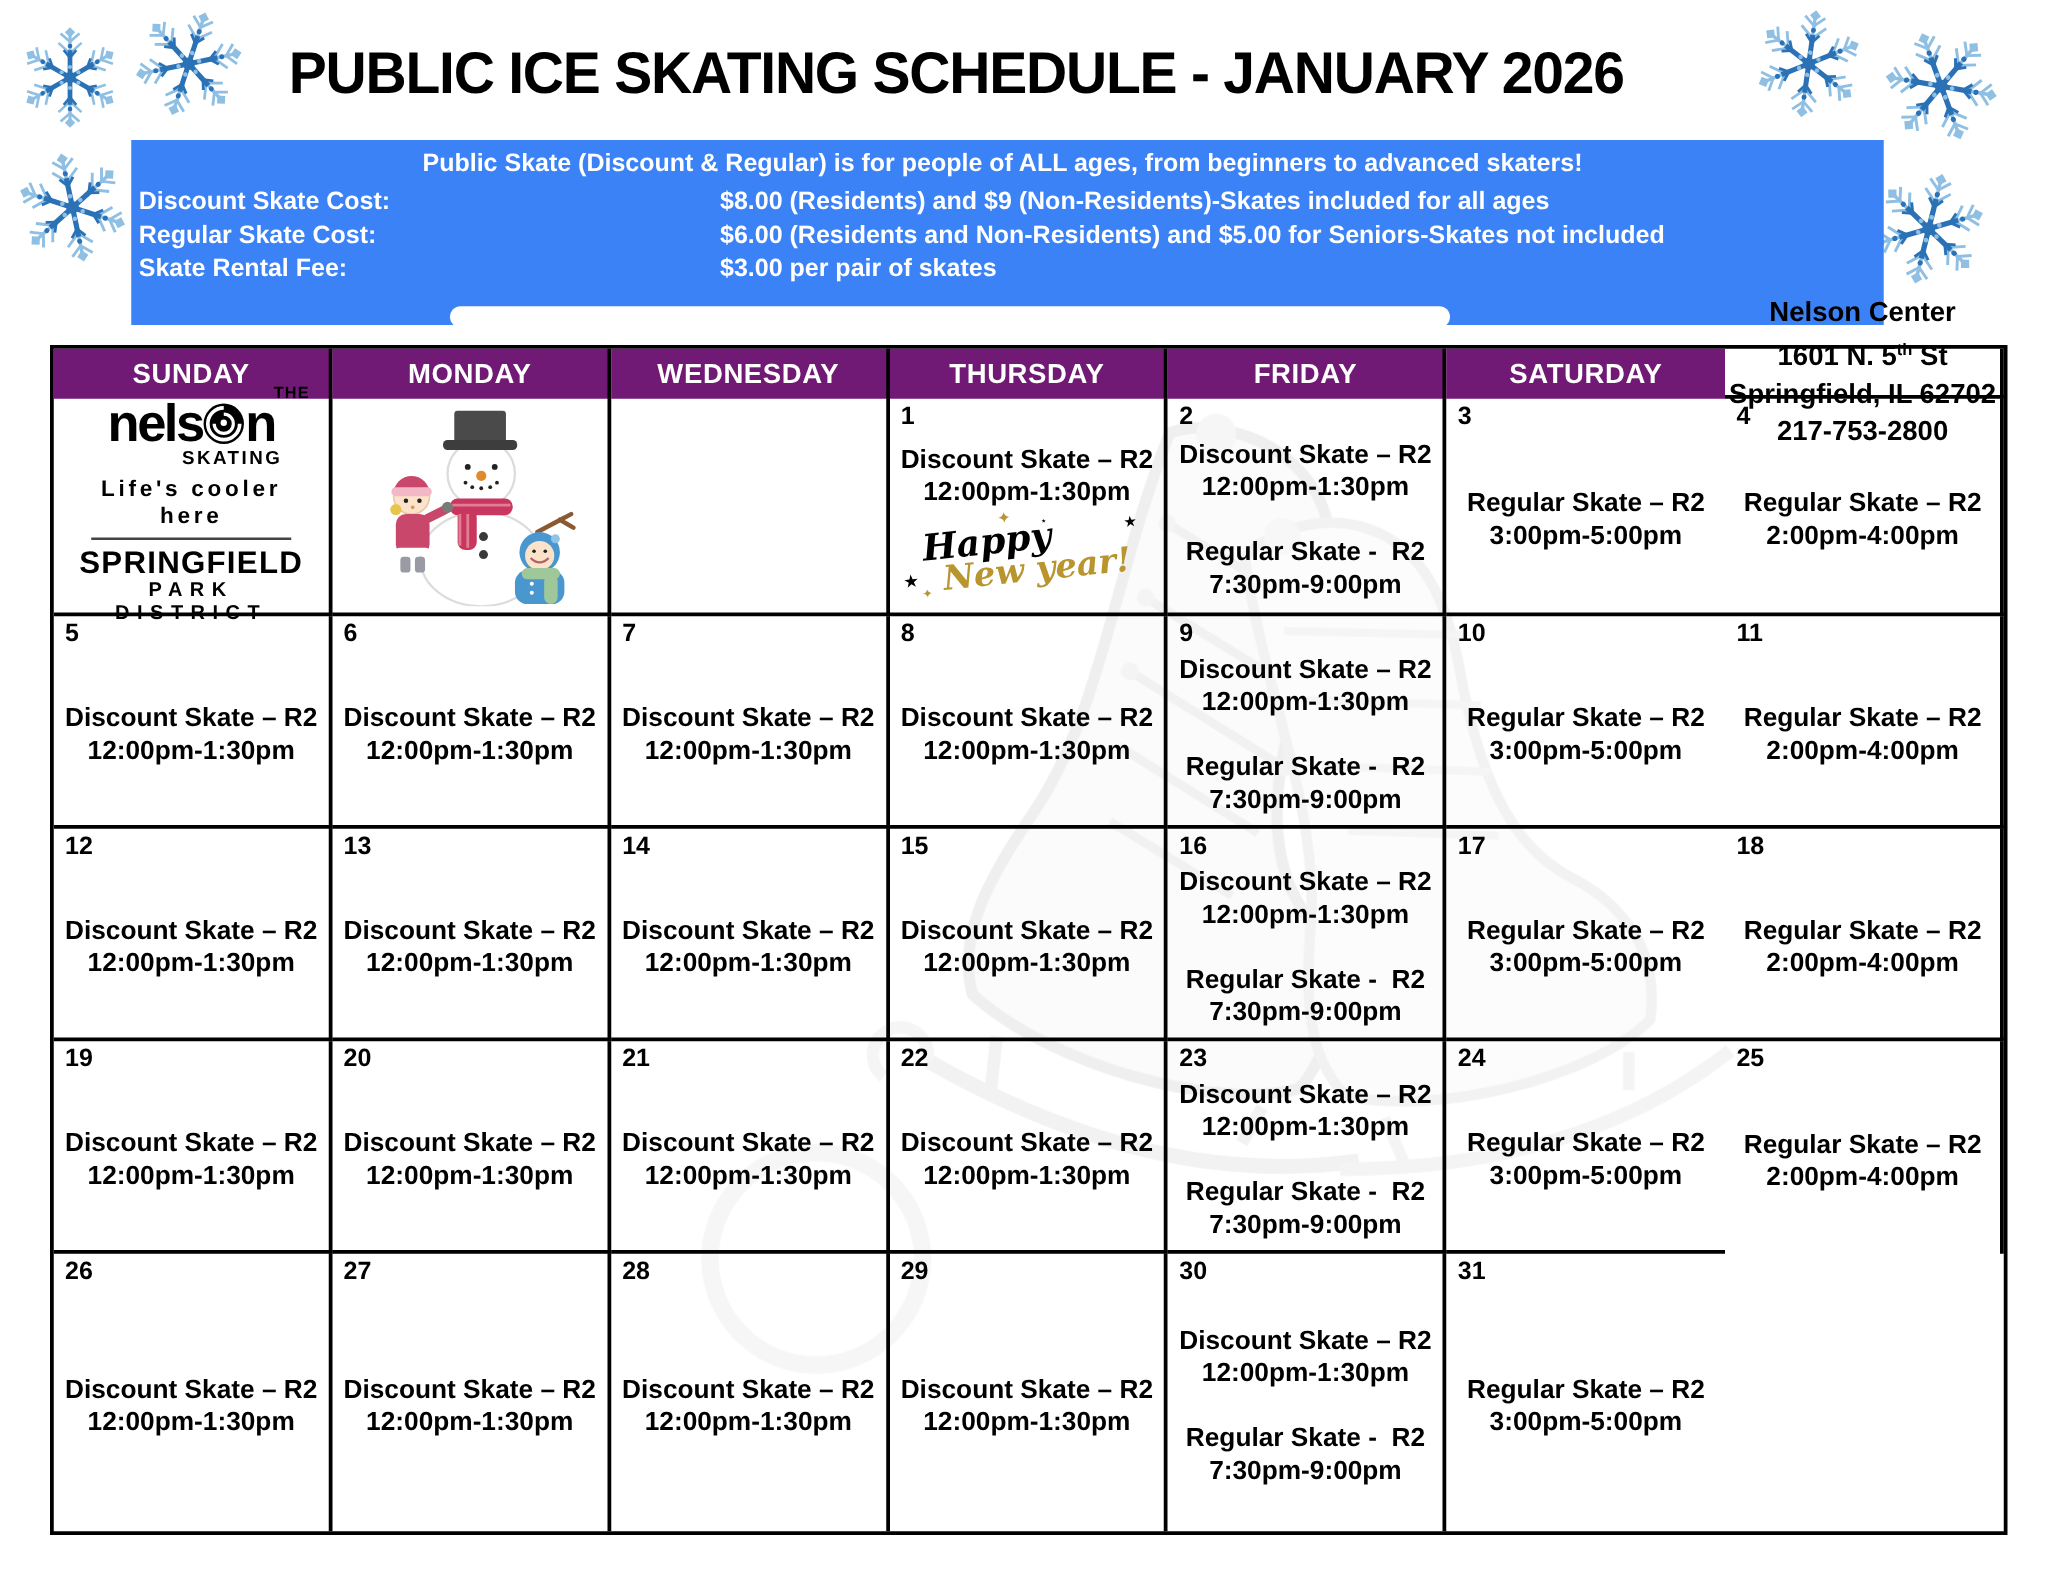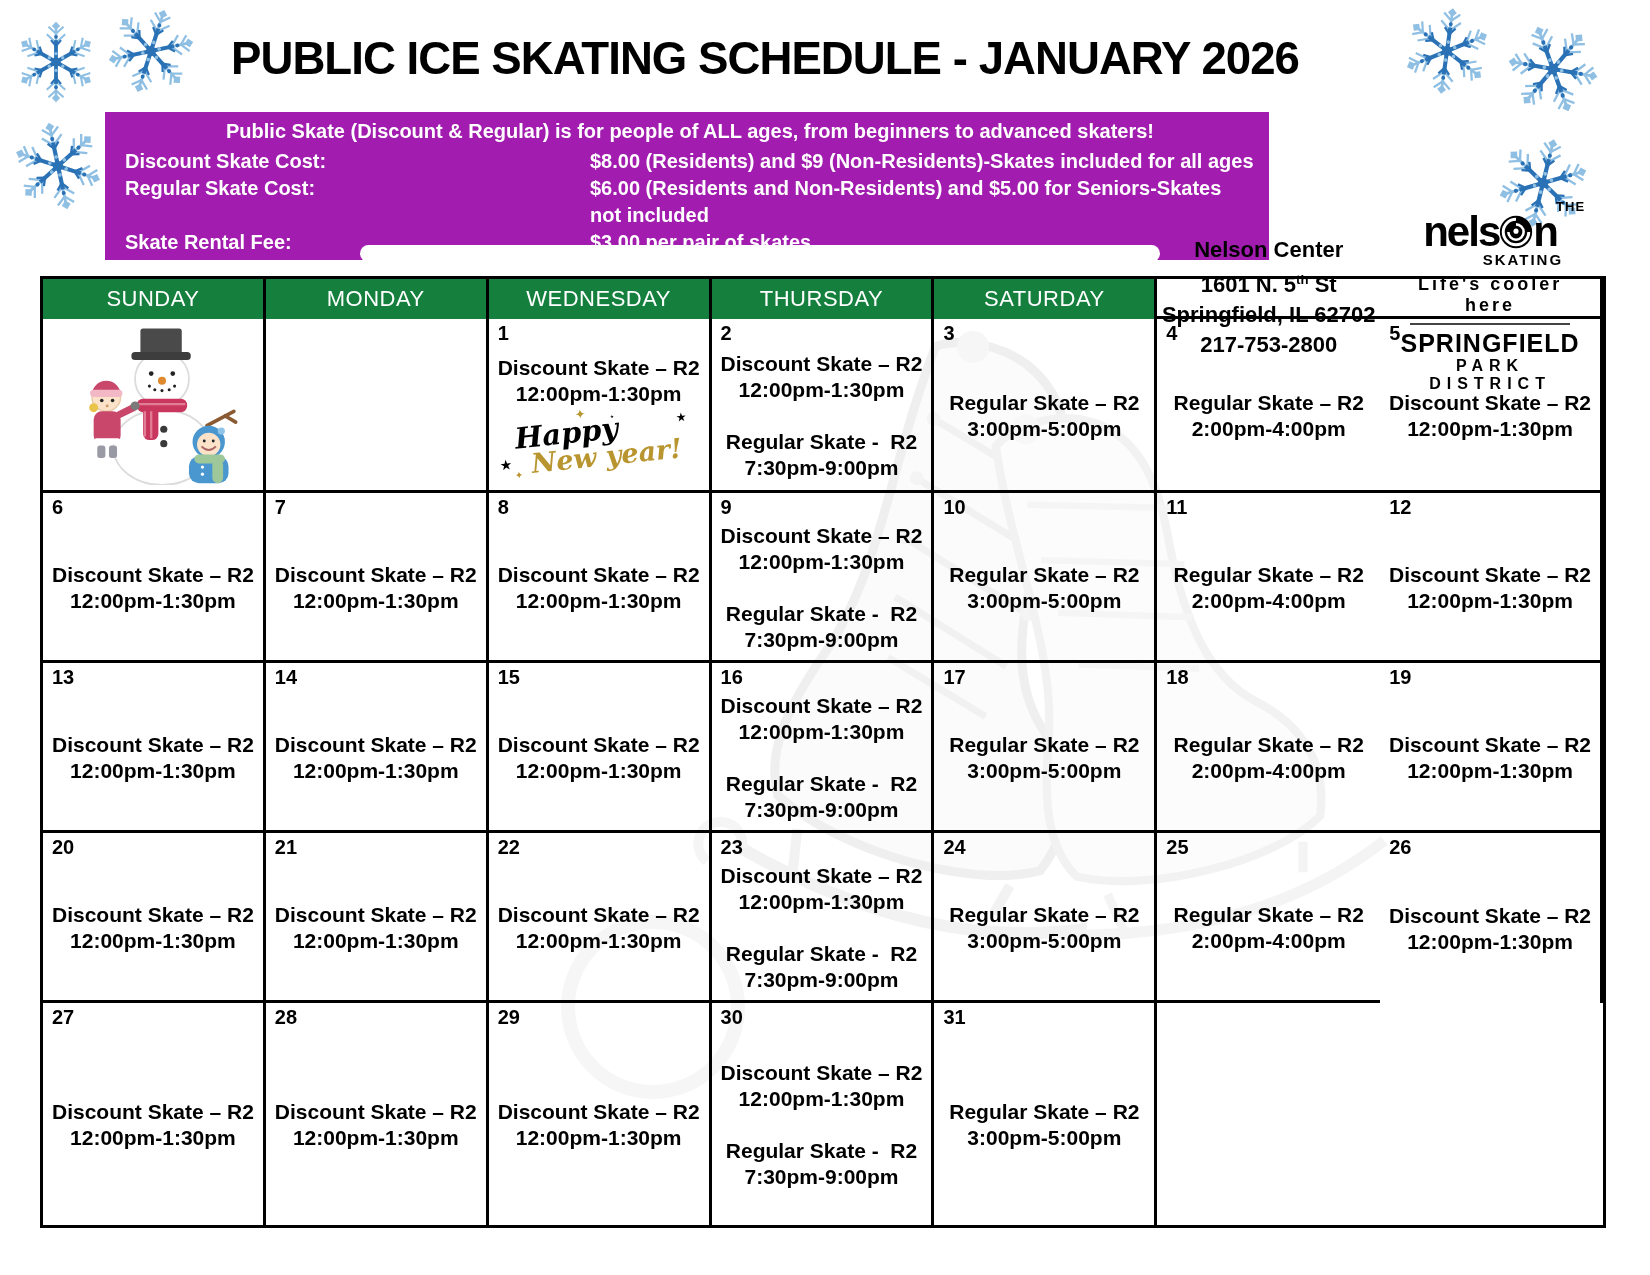--- a/index.html
+++ b/index.html
@@ -7,35 +7,35 @@
          font-family:"Liberation Sans",sans-serif;color:#000;}
 
   
   .title{position:absolute;top:30px;left:120px;width:1290px;text-align:center;
          font-size:47px;font-weight:800;letter-spacing:-1px;transform:scaleX(.97);}
 
   
   .flake{position:absolute;}
 
   
-  .info-box{position:absolute;left:105px;top:112px;width:1164px;height:148px;background:#a21caf;
-            color:#fff;font-weight:700;box-sizing:border-box;padding:8px 14px 0 20px;}
+  .info-box{position:absolute;left:105px;top:112px;width:1402px;height:148px;background:#3b82f6;
+            color:#fff;font-weight:700;box-sizing:border-box;padding:8px 14px 0 6px;}
   .info-headline{text-align:center;font-size:20px;margin-bottom:5px;}
   .info-row{display:flex;font-size:20px;line-height:27px;}
   .info-label{width:465px;flex:none;}
   .info-value{flex:1;white-space:pre-wrap;}
   .notch{position:absolute;left:360px;top:245px;width:800px;height:17px;background:#fff;border-radius:9px;}
 
   
   .calendar{position:absolute;left:40px;top:276px;width:1560px;border:3px solid #000;background:#fff;}
   #calendar-grid{position:relative;display:grid;grid-template-columns:repeat(7,1fr);
                  grid-template-rows:40px 174px 170px 170px 170px 222px;}
   .watermark{position:absolute;left:490px;top:28px;width:930px;height:880px;z-index:0;pointer-events:none;}
-  .day-header{position:relative;z-index:1;background:#15803d;color:#fff;display:flex;align-items:center;
-              justify-content:center;font-size:22px;font-weight:400;letter-spacing:.5px;
+  .day-header{position:relative;z-index:1;background:#701a75;color:#fff;display:flex;align-items:center;
+              justify-content:center;font-size:22px;font-weight:700;letter-spacing:.5px;
               border-right:3px solid #000;}
   .cell{position:relative;z-index:1;border-right:3px solid #000;border-bottom:3px solid #000;
         display:flex;align-items:center;justify-content:center;}
   #calendar-grid > :nth-child(7n){border-right:none;}
   #calendar-grid > :nth-child(n+36){border-bottom:none;}
   .date-num{position:absolute;top:3px;left:9px;font-size:20px;font-weight:700;}
   .cell-content{position:absolute;left:4px;right:4px;top:28px;bottom:6px;display:flex;
                 flex-direction:column;justify-content:center;align-items:center;}
   .cell-content.top{justify-content:flex-start;padding-top:8px;}
   .session{text-align:center;font-weight:700;font-size:21px;line-height:26px;}
@@ -169,20 +169,21 @@
             <path d="M300,572 L308,618 M520,568 L512,600" stroke="#ececec" stroke-width="10" fill="none"></path>
           </g>
           <circle cx="120" cy="700" r="85" stroke="#efefef" stroke-width="14" fill="none"></circle>
         </g>
       </svg>
 
     <div class="day-header">SUNDAY</div>
         <div class="day-header">MONDAY</div>
         <div class="day-header">WEDNESDAY</div>
         <div class="day-header">THURSDAY</div>
+        <div class="day-header">FRIDAY</div>
         <div class="day-header">SATURDAY</div>
         <div class="cell">
     <div class="venue">
       <div>Nelson Center</div>
       <div><span>1601 N. 5</span><sup>th</sup><span> St</span></div>
       <div>Springfield, IL 62702</div>
       <div>217-753-2800</div>
     </div>
   </div>
         <div class="cell">

